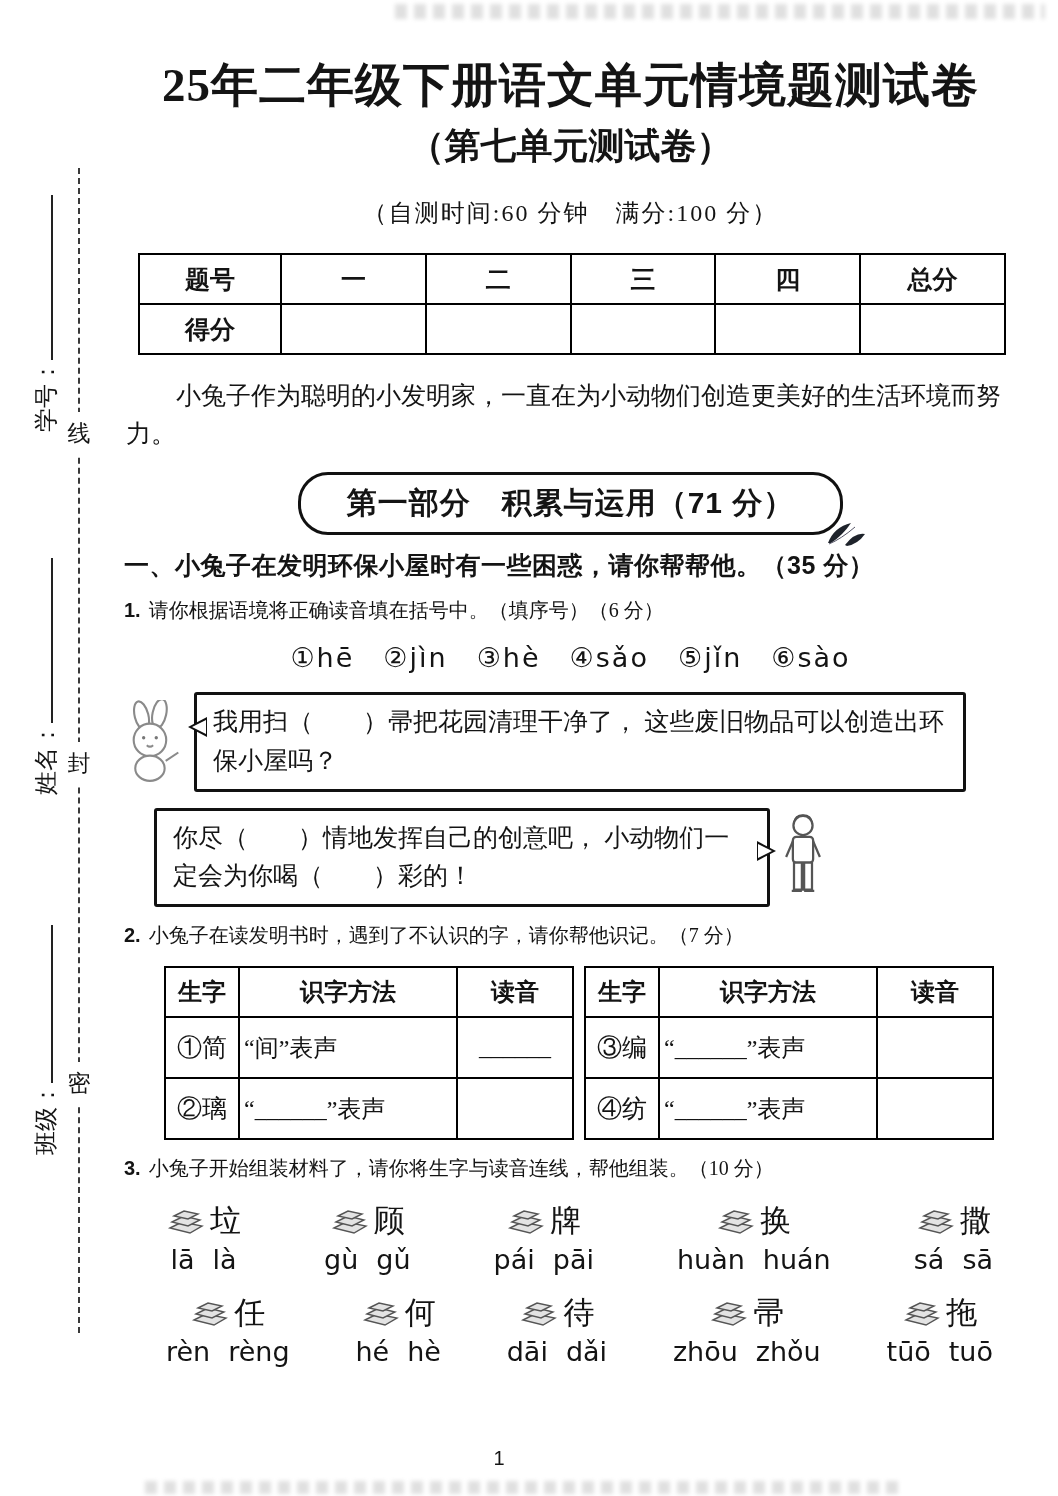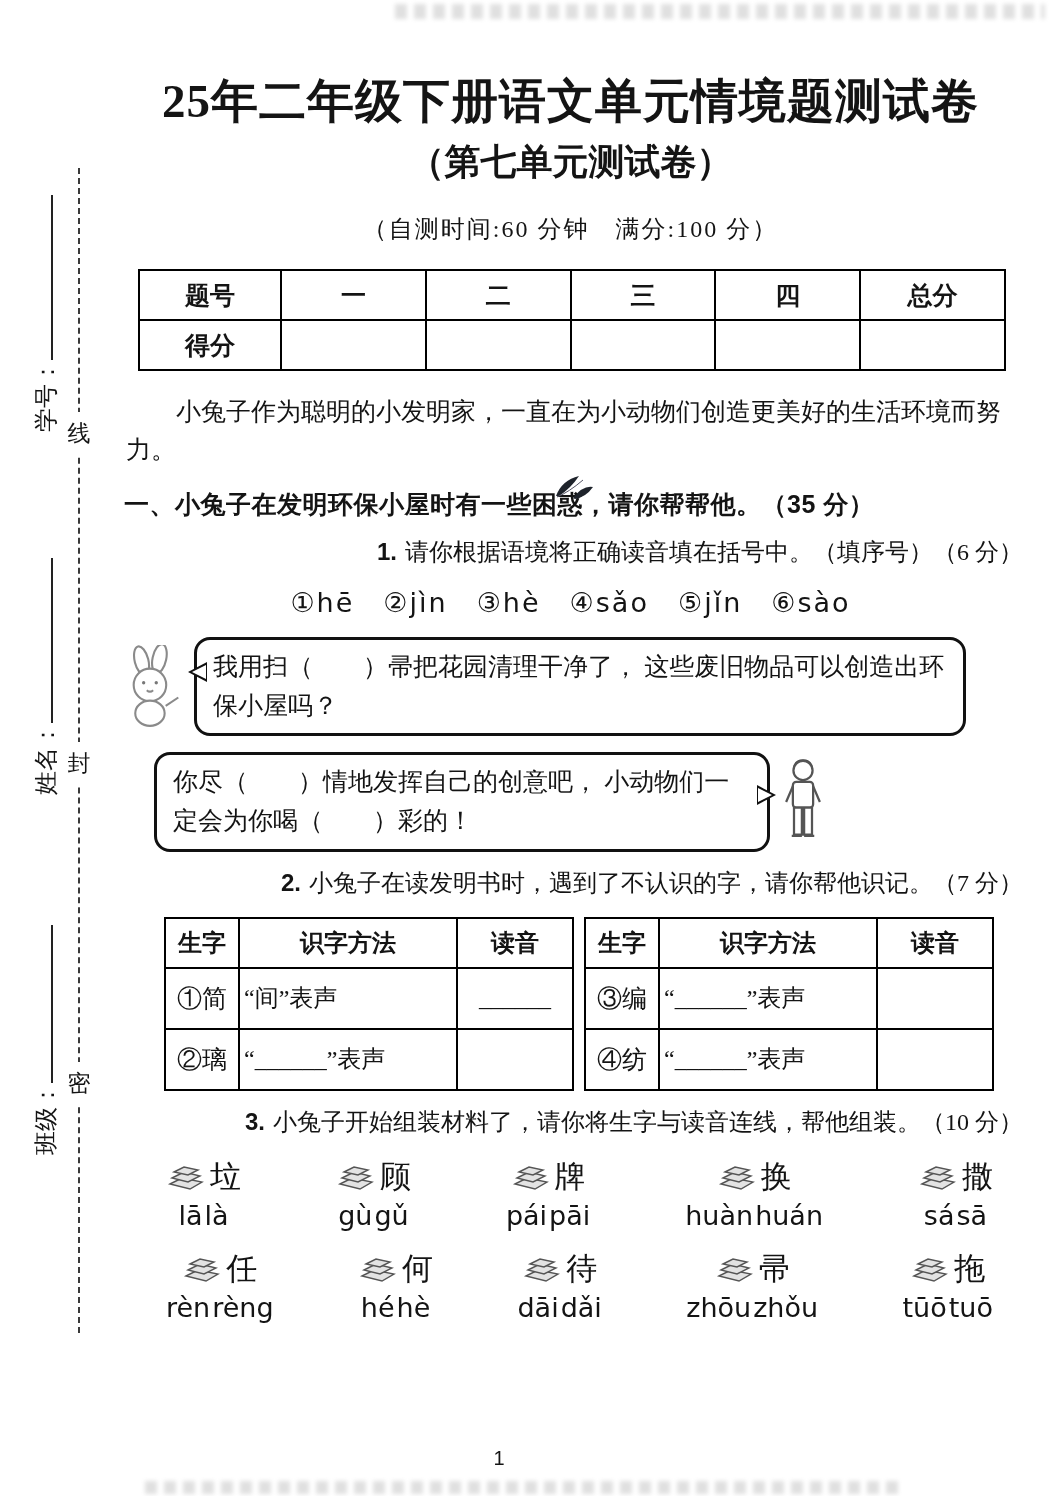--- a/index.html
+++ b/index.html
@@ -47,21 +47,21 @@
     margin-bottom:7px;
   }
   .seal-g1 { left:26px; top:432px; width:262px; }
   .seal-g1 .sline { width:165px; }
   .seal-g2 { left:26px; top:795px; width:265px; }
   .seal-g2 .sline { width:165px; }
   .seal-g3 { left:26px; top:1155px; width:258px; }
   .seal-g3 .sline { width:158px; }
 
   
-  .content { position:absolute; left:118px; top:16px; width:905px; }
+  .content { position:absolute; left:118px; top:0; width:905px; }
 
   .title {
     margin-top:58px; text-align:center;
     font-size:47px; font-weight:900; letter-spacing:1px; line-height:1.15;
   }
   .subtitle {
     margin-top:10px; text-align:center;
     font-size:36px; font-weight:900;
   }
   .meta {
@@ -92,31 +92,31 @@
     padding:8px 46px; font-size:30px; font-weight:700;
     font-family:"Liberation Sans", sans-serif; letter-spacing:1px;
   }
   .leaf { position:absolute; margin-left:-18px; bottom:-12px; }
 
   .theme { margin:18px 0 0 6px; font-size:25px; font-weight:700;
            font-family:"Liberation Sans", sans-serif; }
   .sec-title { margin:14px 0 0 6px; font-size:25px; font-weight:700;
            font-family:"Liberation Sans", sans-serif; letter-spacing:.5px; }
 
-  .q-stem { margin:14px 0 0 6px; font-size:24px; line-height:1.45;text-align:right; }
+  .q-stem { margin:14px 0 0 6px; font-size:20px; line-height:1.45; }
   .qnum { font-weight:700; font-family:"Liberation Sans", sans-serif; margin-right:8px; }
 
   .options {
     margin-top:15px; text-align:center; font-size:27px; letter-spacing:2px;
   }
 
   
   .bubble-row { display:flex; align-items:center; margin-top:16px; gap:10px; }
   .bubble {
-    position:relative; border:3px solid #111; border-radius:16px;
+    position:relative; border:3px solid #111; border-radius:3px;
     padding:8px 16px; font-size:25px; line-height:1.55; background:#fff;
   }
   .bubble.b1 { width:772px; }
   .bubble.b2 { width:616px; margin-left:36px; }
   .tail-left::before {
     content:""; position:absolute; left:-19px; top:22px;
     border:10px solid transparent; border-right:19px solid #111;
   }
   .tail-left::after {
     content:""; position:absolute; left:-12px; top:25px;
@@ -148,21 +148,21 @@
   table.rec-table col.cr { width:116px; }
 
   
   .match-row {
     display:flex; justify-content:space-between;
     margin:22px 30px 0 48px;
   }
   .match-cell { display:flex; flex-direction:column; align-items:center; gap:8px; }
   .char-line { display:flex; align-items:flex-end; gap:4px; }
   .char-line .zi { font-size:31px; line-height:1; }
-  .pinyin-line { display:flex; gap:2px; font-size:27px; }
+  .pinyin-line { display:flex; gap:18px; font-size:27px; }
 
   .pagenum {
     position:absolute; left:0; right:60px; bottom:26px; text-align:center;
     font-size:20px; font-family:"Liberation Sans", sans-serif;
   }
 
   svg { display:block; }
 </style>
 </head>
 <body>
@@ -219,21 +219,23 @@
       <td></td>
       <td></td>
       <td></td>
     </tr>
   </tbody>
     </table>
 
   <p class="intro">小兔子作为聪明的小发明家，一直在为小动物们创造更美好的生活环境而努力。</p>
 
   <div class="banner-wrap">
-    <span class="leaf" style="display:inline-block; vertical-align:bottom;">
+    <div class="banner">
+      <span>第一部分　积累与运用（71 分）</span>
+    </div><span class="leaf" style="display:inline-block; vertical-align:bottom;">
       <svg width="42" height="28" viewBox="0 0 42 28">
         <path d="M3 24 Q9 8 26 4 Q18 16 6 24 Z" fill="#1e232b"></path>
         <path d="M20 26 Q30 13 40 15 Q33 25 22 27 Z" fill="#1e232b"></path>
         <path d="M4 25 Q16 20 30 8" stroke="#556" stroke-width="1" fill="none"></path>
       </svg>
     </span>
   </div>
 
   <div class="sec-title">一、小兔子在发明环保小屋时有一些困惑，请你帮帮他。（35 分）</div>
 

